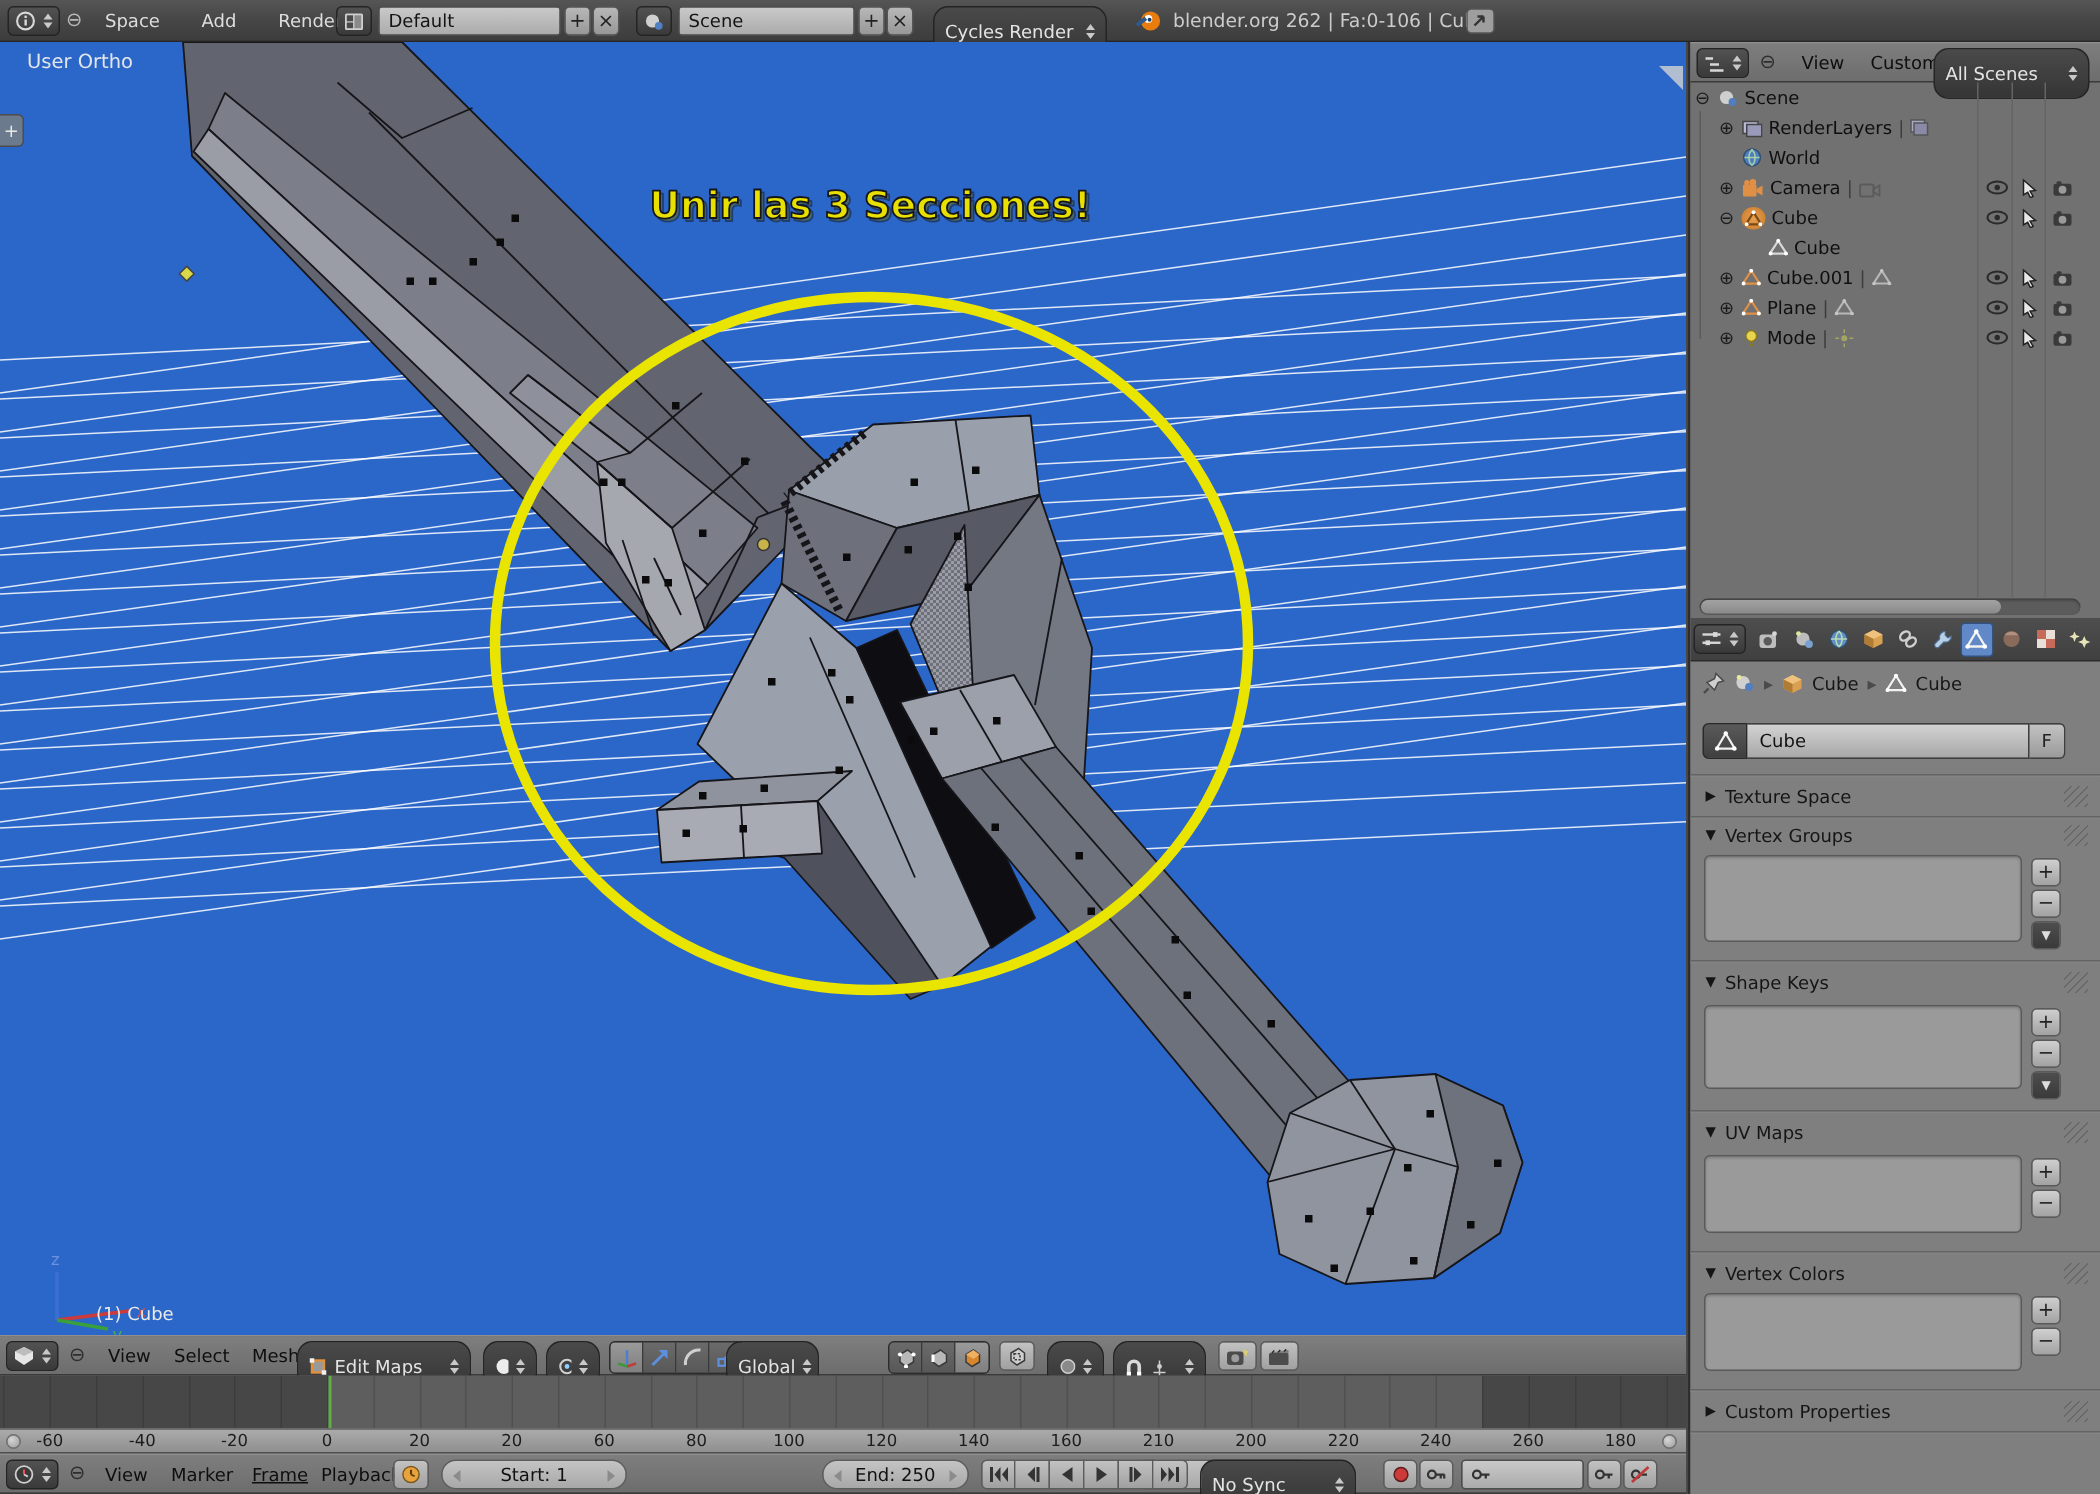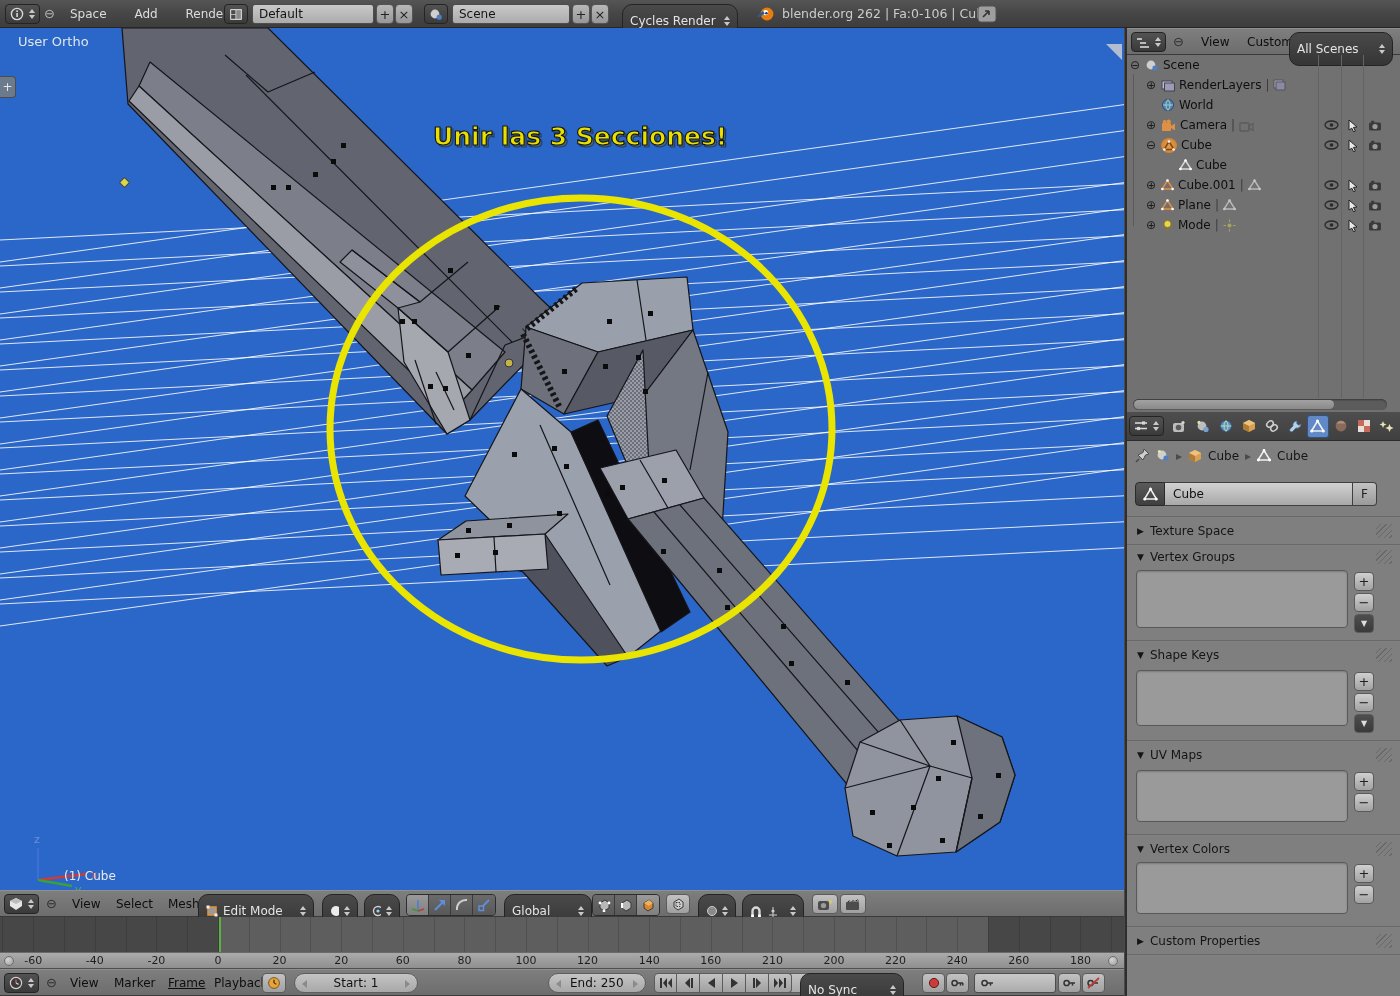--- a/index.html
+++ b/index.html
@@ -315,21 +315,21 @@
     <span class="abs" style="left:46px;top:0;color:#2e2e2e;font-size:13px;line-height:26px;">⊖</span>
     <span class="menu abs" style="left:60px;">View</span>
     <span class="menu abs" style="left:104px;">Select</span>
     <span class="menu abs" style="left:156px;">Mesh</span>
     <div class="abs dd" style="left:198px;top:3px;width:116px;">
       <svg width="12" height="12" viewBox="0 0 12 12">
           <rect x="2" y="2" width="8" height="8" fill="#9a9a9a" stroke="#e0913c" stroke-width="1.6"></rect>
           <rect x="0.5" y="0.5" width="3" height="3" fill="#f0f0f0"></rect>
           <rect x="8.5" y="8.5" width="3" height="3" fill="#f0f0f0"></rect>
         </svg>
-      <span>Edit Mode</span>
+      <span>Edit Maps</span>
         <span class="ud" style="margin-left:auto">
           <i class="u"></i>
           <i class="d"></i>
         </span>
     </div>
     <div class="abs dd" style="left:322px;top:3px;width:36px;">
       <svg width="12" height="12">
           <circle cx="6" cy="6" r="5" fill="#ececec"></circle>
         </svg>
       <span class="ud" style="margin-left:auto">
@@ -366,21 +366,21 @@
             <path d="M2 12 A 9 9 0 0 1 12 2" fill="none" stroke="#cfcfcf" stroke-width="2"></path>
           </svg>
       </div>
       <div class="tg">
         <svg width="14" height="14" viewBox="0 0 14 14">
             <rect x="2" y="8" width="4.5" height="4.5" fill="none" stroke="#5d8fdf" stroke-width="1.5"></rect>
             <line x1="6" y1="8" x2="12" y2="2" stroke="#5d8fdf" stroke-width="1.8"></line>
           </svg>
       </div>
     </div>
-    <div class="abs dd" style="left:504px;top:3px;width:88px;">
+    <div class="abs dd" style="left:484px;top:3px;width:62px;">
       <span>Global</span>
         <span class="ud" style="margin-left:auto">
           <i class="u"></i>
           <i class="d"></i>
         </span>
     </div>
     <div class="abs togglegrp" style="left:592px;top:3px;">
       <div class="tg">
         <svg width="14" height="14" viewBox="0 0 14 14">
             <path d="M3 5 L8 2 L12 5 L12 10 L7 13 L3 10 Z" fill="#b8b8b8" stroke="#3a3a3a"></path>

